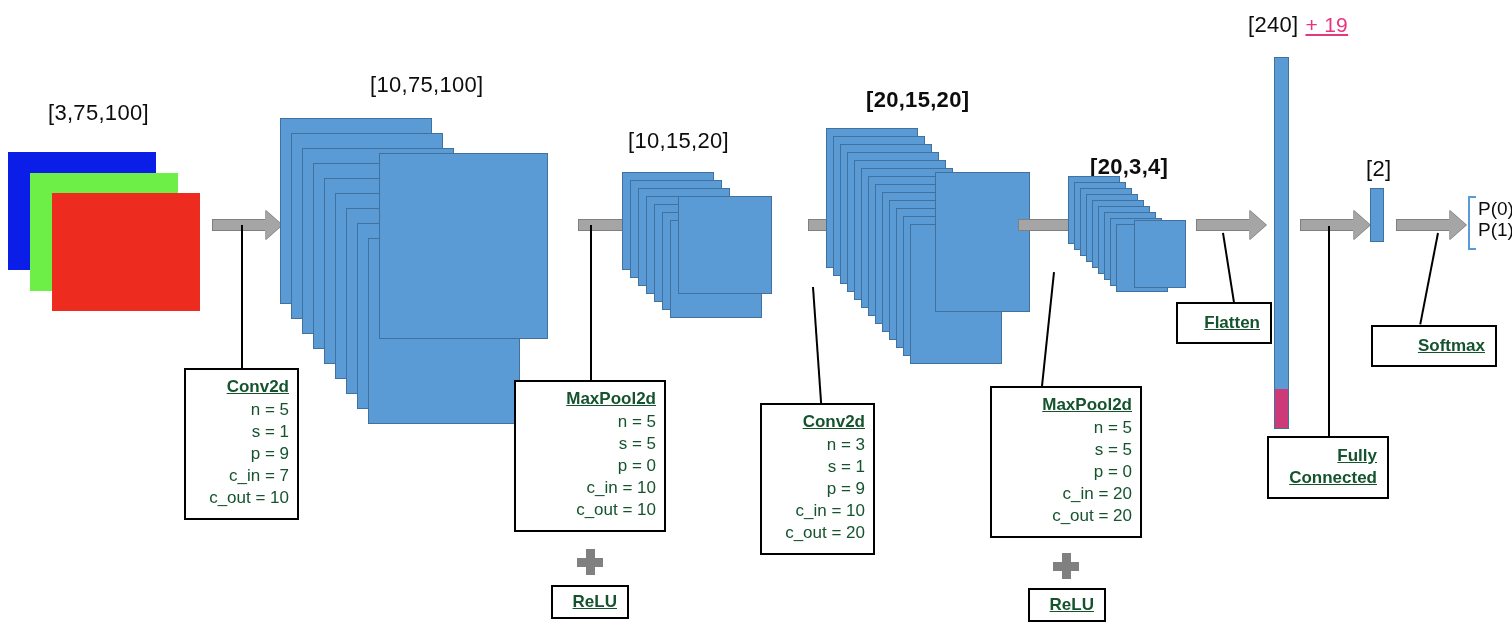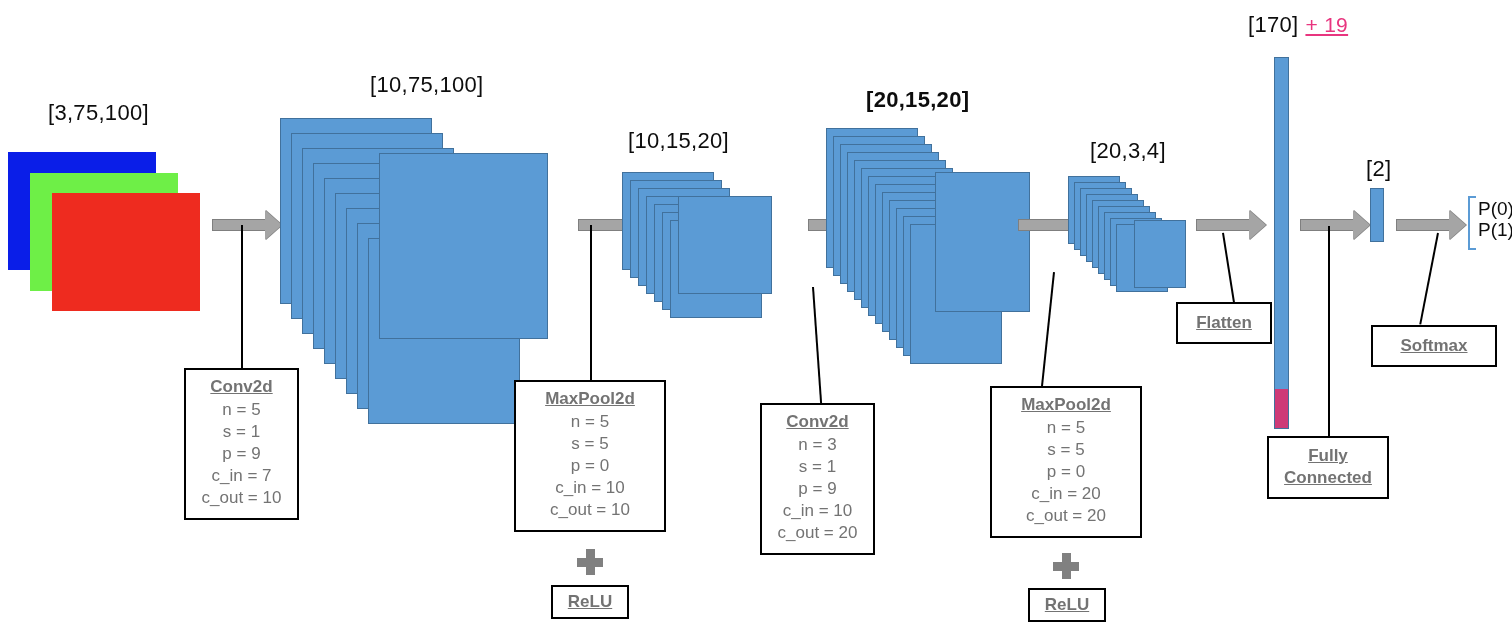--- a/index.html
+++ b/index.html
@@ -41,23 +41,23 @@
   .arrow .head{
     position:absolute;top:0;width:0;height:0;
     border-top:15px solid transparent;border-bottom:15px solid transparent;
     border-left:17px solid #a5a5a5;
     filter:drop-shadow(1px 0 0 #7f7f7f);
   }
 
   
   .opbox{
     position:absolute;border:2.5px solid #000;background:#fff;
-    box-sizing:border-box;text-align:center;
+    box-sizing:border-box;text-align:right;
     padding:6px 8px 8px 8px;line-height:1.30;
-    font-size:17px;color:#737373;
+    font-size:17px;color:#14532d;
   }
   .opbox .ttl{font-weight:bold;text-decoration:underline;display:block;margin-bottom:1px;}
   .opbox .ln{display:block;white-space:nowrap;}
   .opbox.small{padding:4px 10px;}
   .opbox.small .ttl{margin-bottom:0;}
 
   
   .plusglyph{position:absolute;width:26px;height:26px;}
   .plusglyph i{position:absolute;background:#808080;display:block;}
   .plusglyph i.h{left:0;top:9px;width:26px;height:9px;}
@@ -89,26 +89,26 @@
   </div>
 
   <div class="dim" style="left:628px;top:130px;">
     <span>[10,15,20]</span>
   </div>
 
   <div class="dim" style="left:866px;top:89px;font-weight:bold;">
     <span>[20,15,20]</span>
   </div>
 
-  <div class="dim" style="left:1090px;top:140px;">
+  <div class="dim" style="left:1090px;top:156px;font-weight:bold;">
     <span>[20,3,4]</span>
   </div>
 
   <div class="dim" style="left:1248px;top:14px;">
-    <span>[170]</span><span class="plus">+ 19</span>
+    <span>[240]</span><span class="plus">+ 19</span>
   </div>
 
   <div class="dim" style="left:1366px;top:158px;">
     <span>[2]</span>
   </div>
 
   <div>
     <div class="plane b" style="left:8px;top:152px;width:148px;height:118px;"></div>
     <div class="plane g" style="left:30px;top:173px;width:148px;height:118px;"></div>
     <div class="plane r" style="left:52px;top:193px;width:148px;height:118px;"></div>

